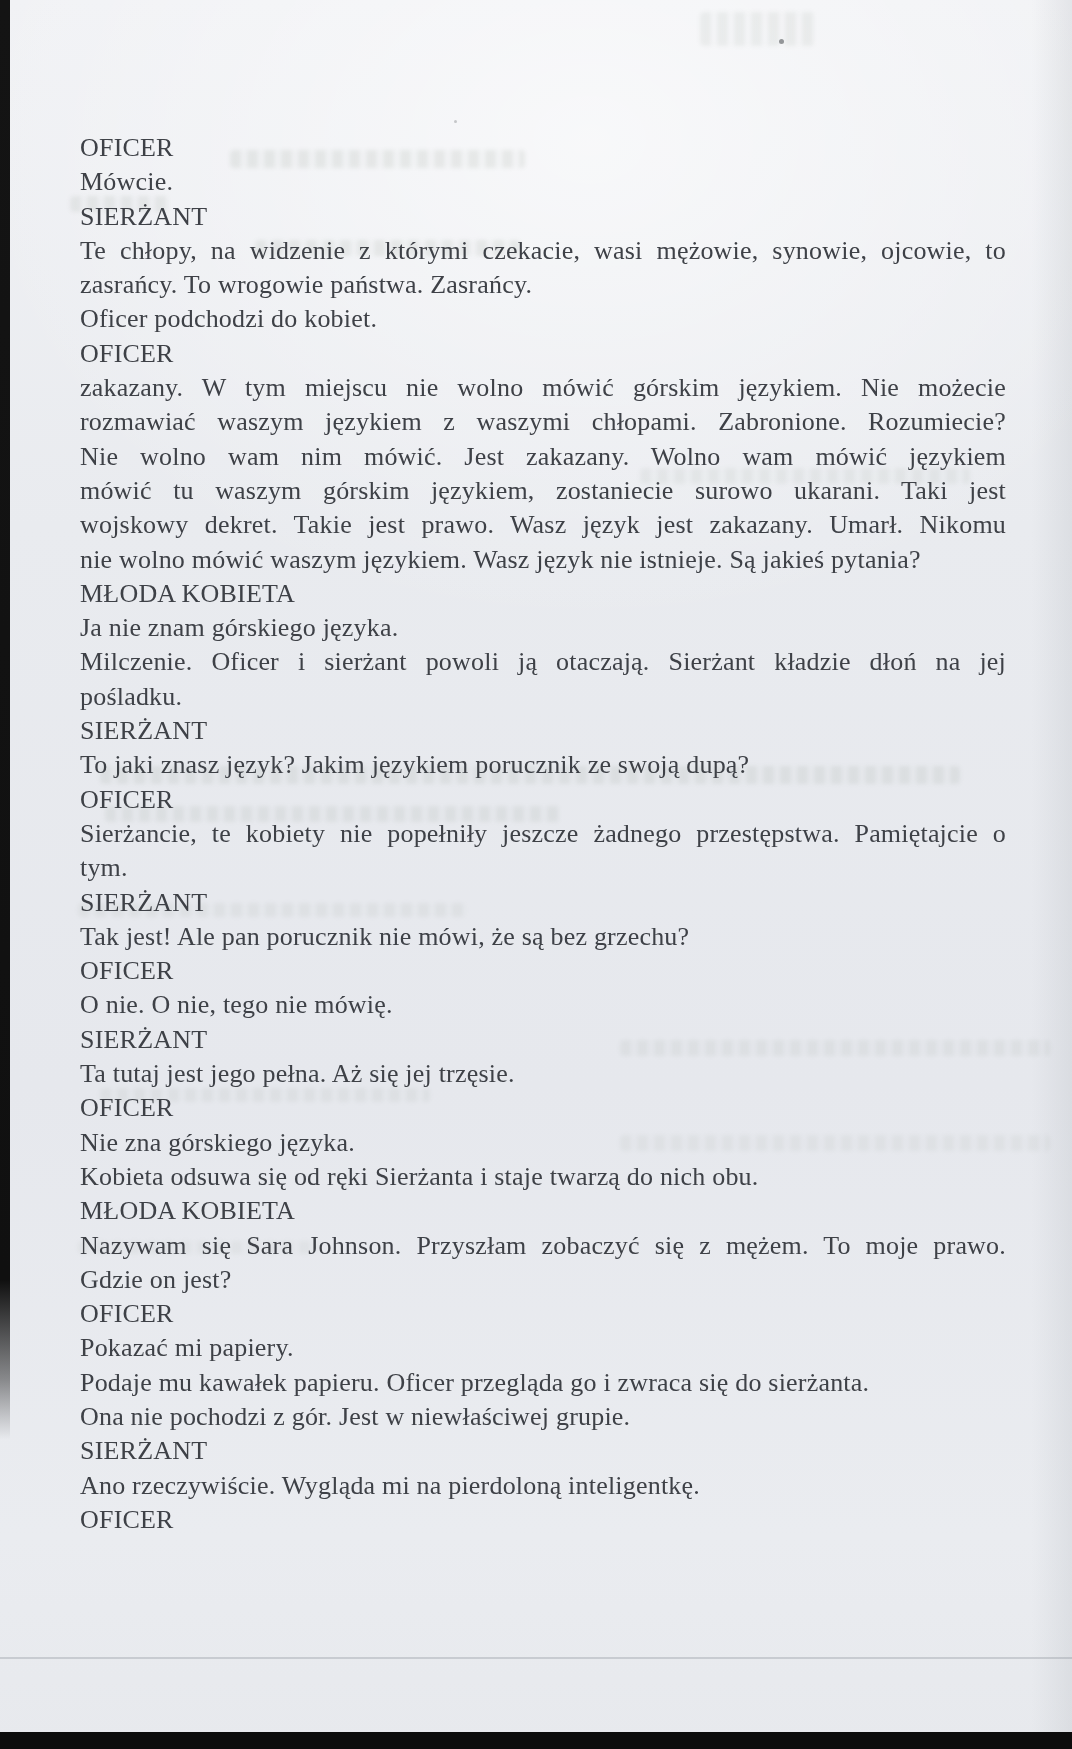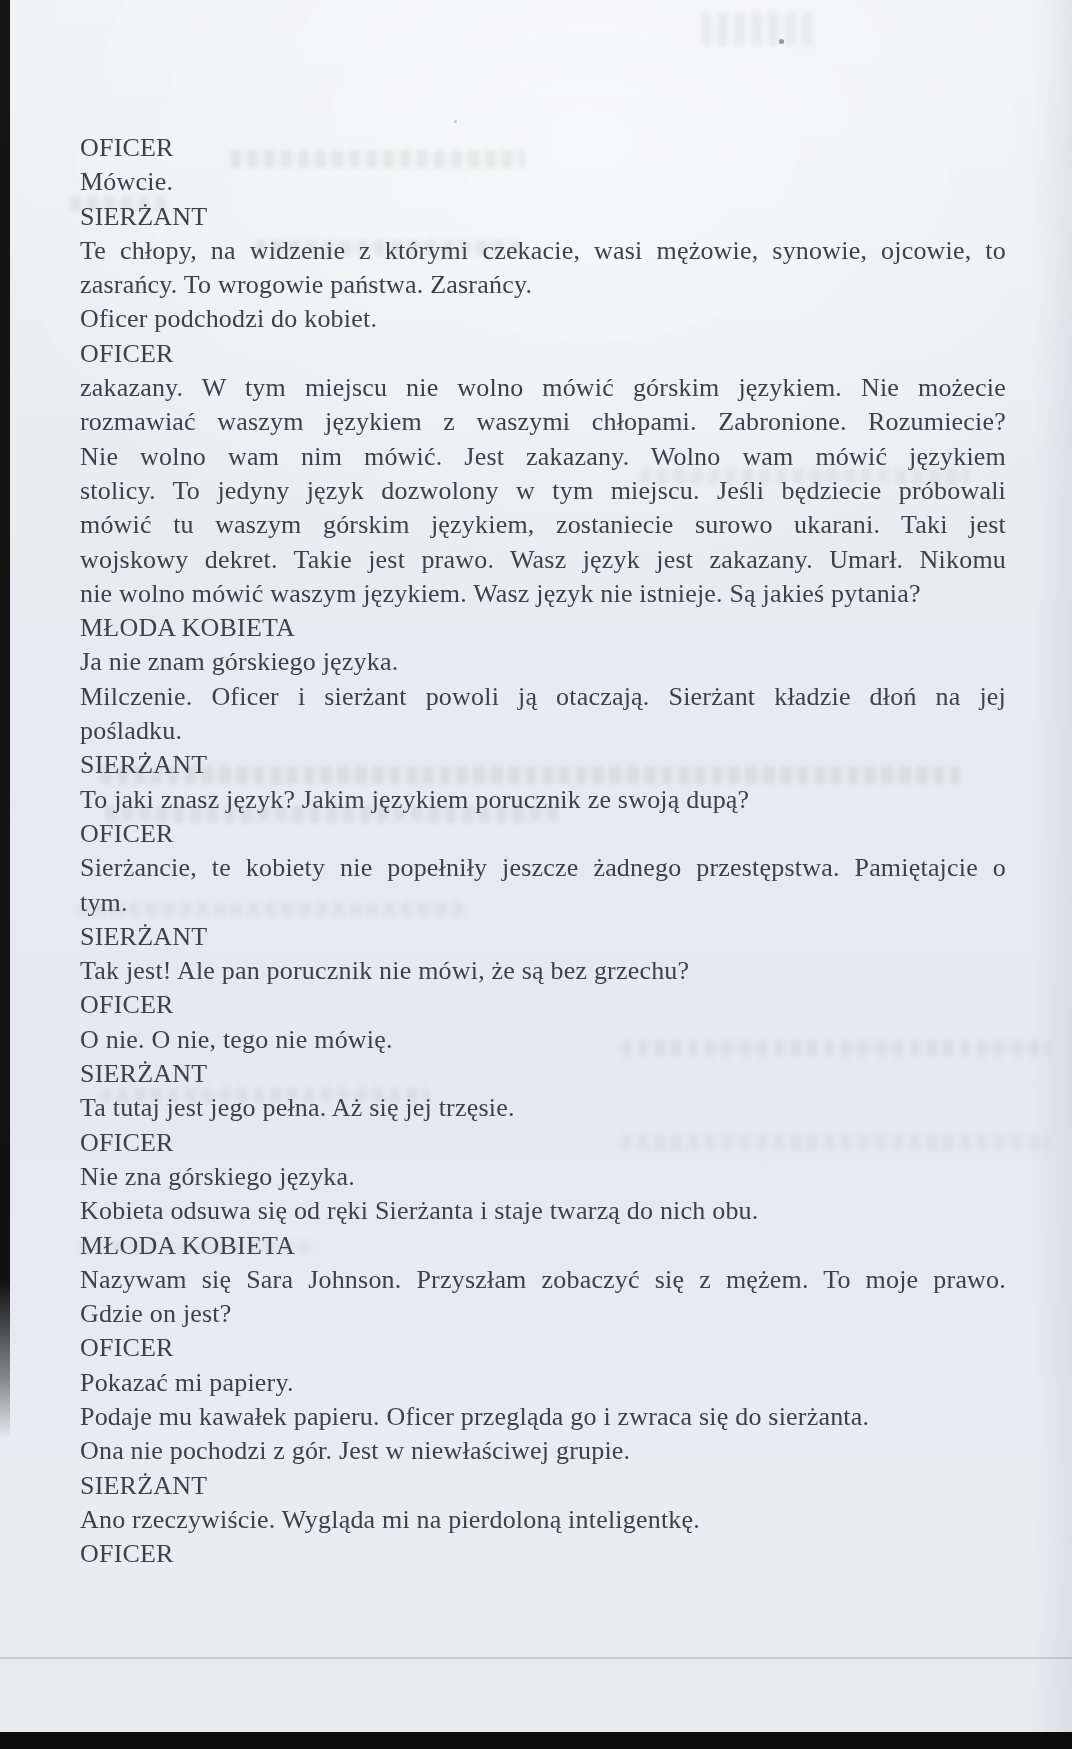--- a/index.html
+++ b/index.html
@@ -102,21 +102,20 @@
       <div class="line speaker">OFICER</div>
       <div class="line dlg">Mówcie.</div>
       <div class="line speaker">SIERŻANT</div>
       <div class="line dlg just">Te chłopy, na widzenie z którymi czekacie, wasi mężowie, synowie, ojcowie, to</div>
       <div class="line dlg">zasrańcy. To wrogowie państwa. Zasrańcy.</div>
       <div class="line stage">Oficer podchodzi do kobiet.</div>
       <div class="line speaker">OFICER</div>
       <div class="line dlg just">zakazany. W tym miejscu nie wolno mówić górskim językiem. Nie możecie</div>
       <div class="line dlg just">rozmawiać waszym językiem z waszymi chłopami. Zabronione. Rozumiecie?</div>
       <div class="line dlg just">Nie wolno wam nim mówić. Jest zakazany. Wolno wam mówić językiem</div>
-      <div class="line dlg just">stolicy. To jedyny język dozwolony w tym miejscu. Jeśli będziecie próbowali</div>
       <div class="line dlg just">mówić tu waszym górskim językiem, zostaniecie surowo ukarani. Taki jest</div>
       <div class="line dlg just">wojskowy dekret. Takie jest prawo. Wasz język jest zakazany. Umarł. Nikomu</div>
       <div class="line dlg">nie wolno mówić waszym językiem. Wasz język nie istnieje. Są jakieś pytania?</div>
       <div class="line speaker">MŁODA KOBIETA</div>
       <div class="line dlg">Ja nie znam górskiego języka.</div>
       <div class="line stage just">Milczenie. Oficer i sierżant powoli ją otaczają. Sierżant kładzie dłoń na jej</div>
       <div class="line stage">pośladku.</div>
       <div class="line speaker">SIERŻANT</div>
       <div class="line dlg">To jaki znasz język? Jakim językiem porucznik ze swoją dupą?</div>
       <div class="line speaker">OFICER</div>

